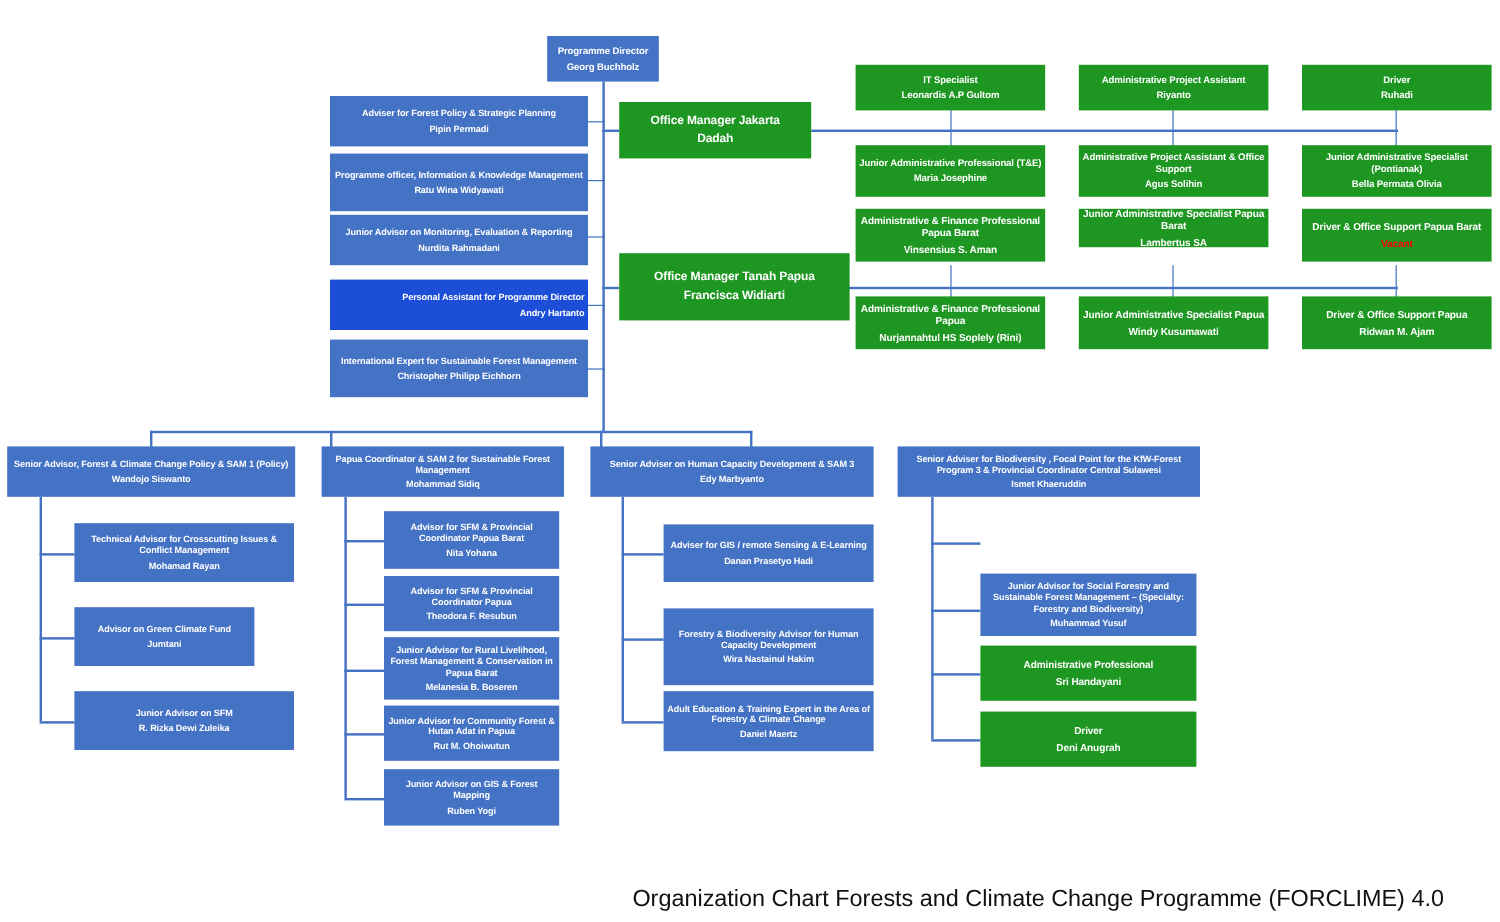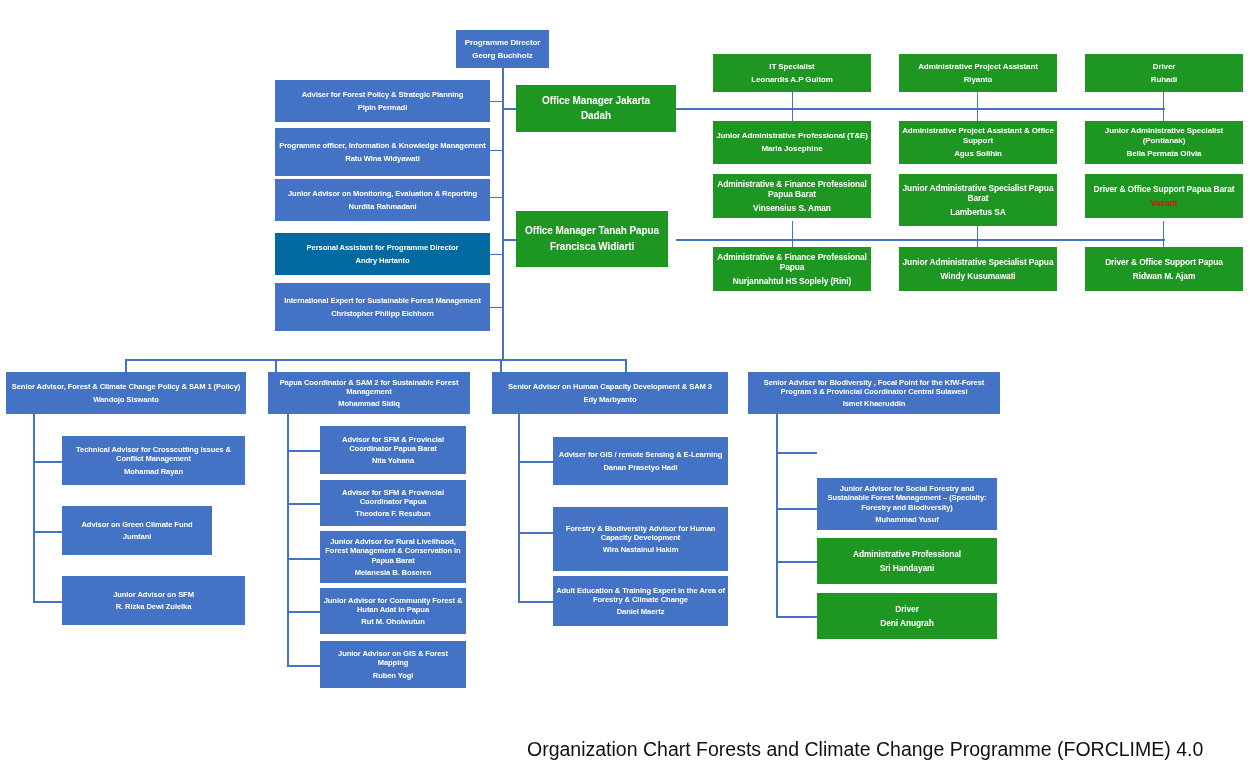--- a/index.html
+++ b/index.html
@@ -28,21 +28,21 @@
     color: #ffffff;
     font-weight: bold;
     line-height: 1.22;
     padding: 2px 3px;
     letter-spacing: -0.1px;
   }
   .node .title { display: block; }
   .node .person { display: block; margin-top: 3px; }
   .blue  { background: #4472C4; }
   .green { background: #1E9622; }
-  .teal  { background: #0369a1; }
+  .teal  { background: #1d4ed8; align-items: flex-end; }
   .vacant { color: #FF0000; }
 
   .ln {
     position: absolute;
     background: #4472C4;
   }
   .ln.h { height: 2px; }
   .ln.v { width: 2px; }
   .ln.thin.h { height: 1px; background: #4472C4; }
   .ln.thin.v { width: 1px; background: #4472C4; }
@@ -124,21 +124,21 @@
 
   <div class="node blue" style="left:456px; top:30px; width:93px; height:38px; font-size:8px;">
     <span class="title">Programme Director</span>
     <span class="person">Georg Buchholz</span>
   </div>
 
   <div class="node green" style="left:516px; top:85px; width:160px; height:47px; font-size:10px;">
     <span class="title">Office Manager Jakarta</span>
     <span class="person">Dadah</span>
   </div>
-  <div class="node green" style="left:516px; top:211px; width:152px; height:56px; font-size:10px;">
+  <div class="node green" style="left:516px; top:211px; width:192px; height:56px; font-size:10px;">
     <span class="title">Office Manager Tanah Papua</span>
     <span class="person">Francisca Widiarti</span>
   </div>
 
   <div class="node blue" style="left:275px; top:80px; width:215px; height:42px; font-size:7.6px;">
     <span class="title">Adviser for Forest Policy &amp; Strategic Planning</span>
     <span class="person">Pipin Permadi</span>
   </div>
   <div class="node blue" style="left:275px; top:128px; width:215px; height:48px; font-size:7.6px;">
     <span class="title">Programme officer, Information &amp; Knowledge Management</span>
@@ -180,21 +180,21 @@
   </div>
   <div class="node green" style="left:713px; top:174px; width:158px; height:44px; font-size:8.4px;">
     <span class="title">Administrative &amp; Finance Professional Papua Barat</span>
     <span class="person">Vinsensius S. Aman</span>
   </div>
 
   <div class="node green" style="left:1085px; top:121px; width:158px; height:43px; font-size:8px;">
     <span class="title">Junior Administrative Specialist (Pontianak)</span>
     <span class="person">Bella Permata Olivia</span>
   </div>
-  <div class="node green" style="left:899px; top:174px; width:158px; height:52px; font-size:8.4px;">
+  <div class="node green" style="left:899px; top:174px; width:158px; height:32px; font-size:8.4px;">
     <span class="title">Junior Administrative Specialist Papua Barat</span>
     <span class="person">Lambertus SA</span>
   </div>
   <div class="node green" style="left:1085px; top:174px; width:158px; height:44px; font-size:8.4px;">
     <span class="title">Driver &amp; Office Support Papua Barat</span>
     <span class="person vacant">Vacant</span>
   </div>
 
   <div class="node green" style="left:713px; top:247px; width:158px; height:44px; font-size:8.4px;">
     <span class="title">Administrative &amp; Finance Professional Papua</span>

